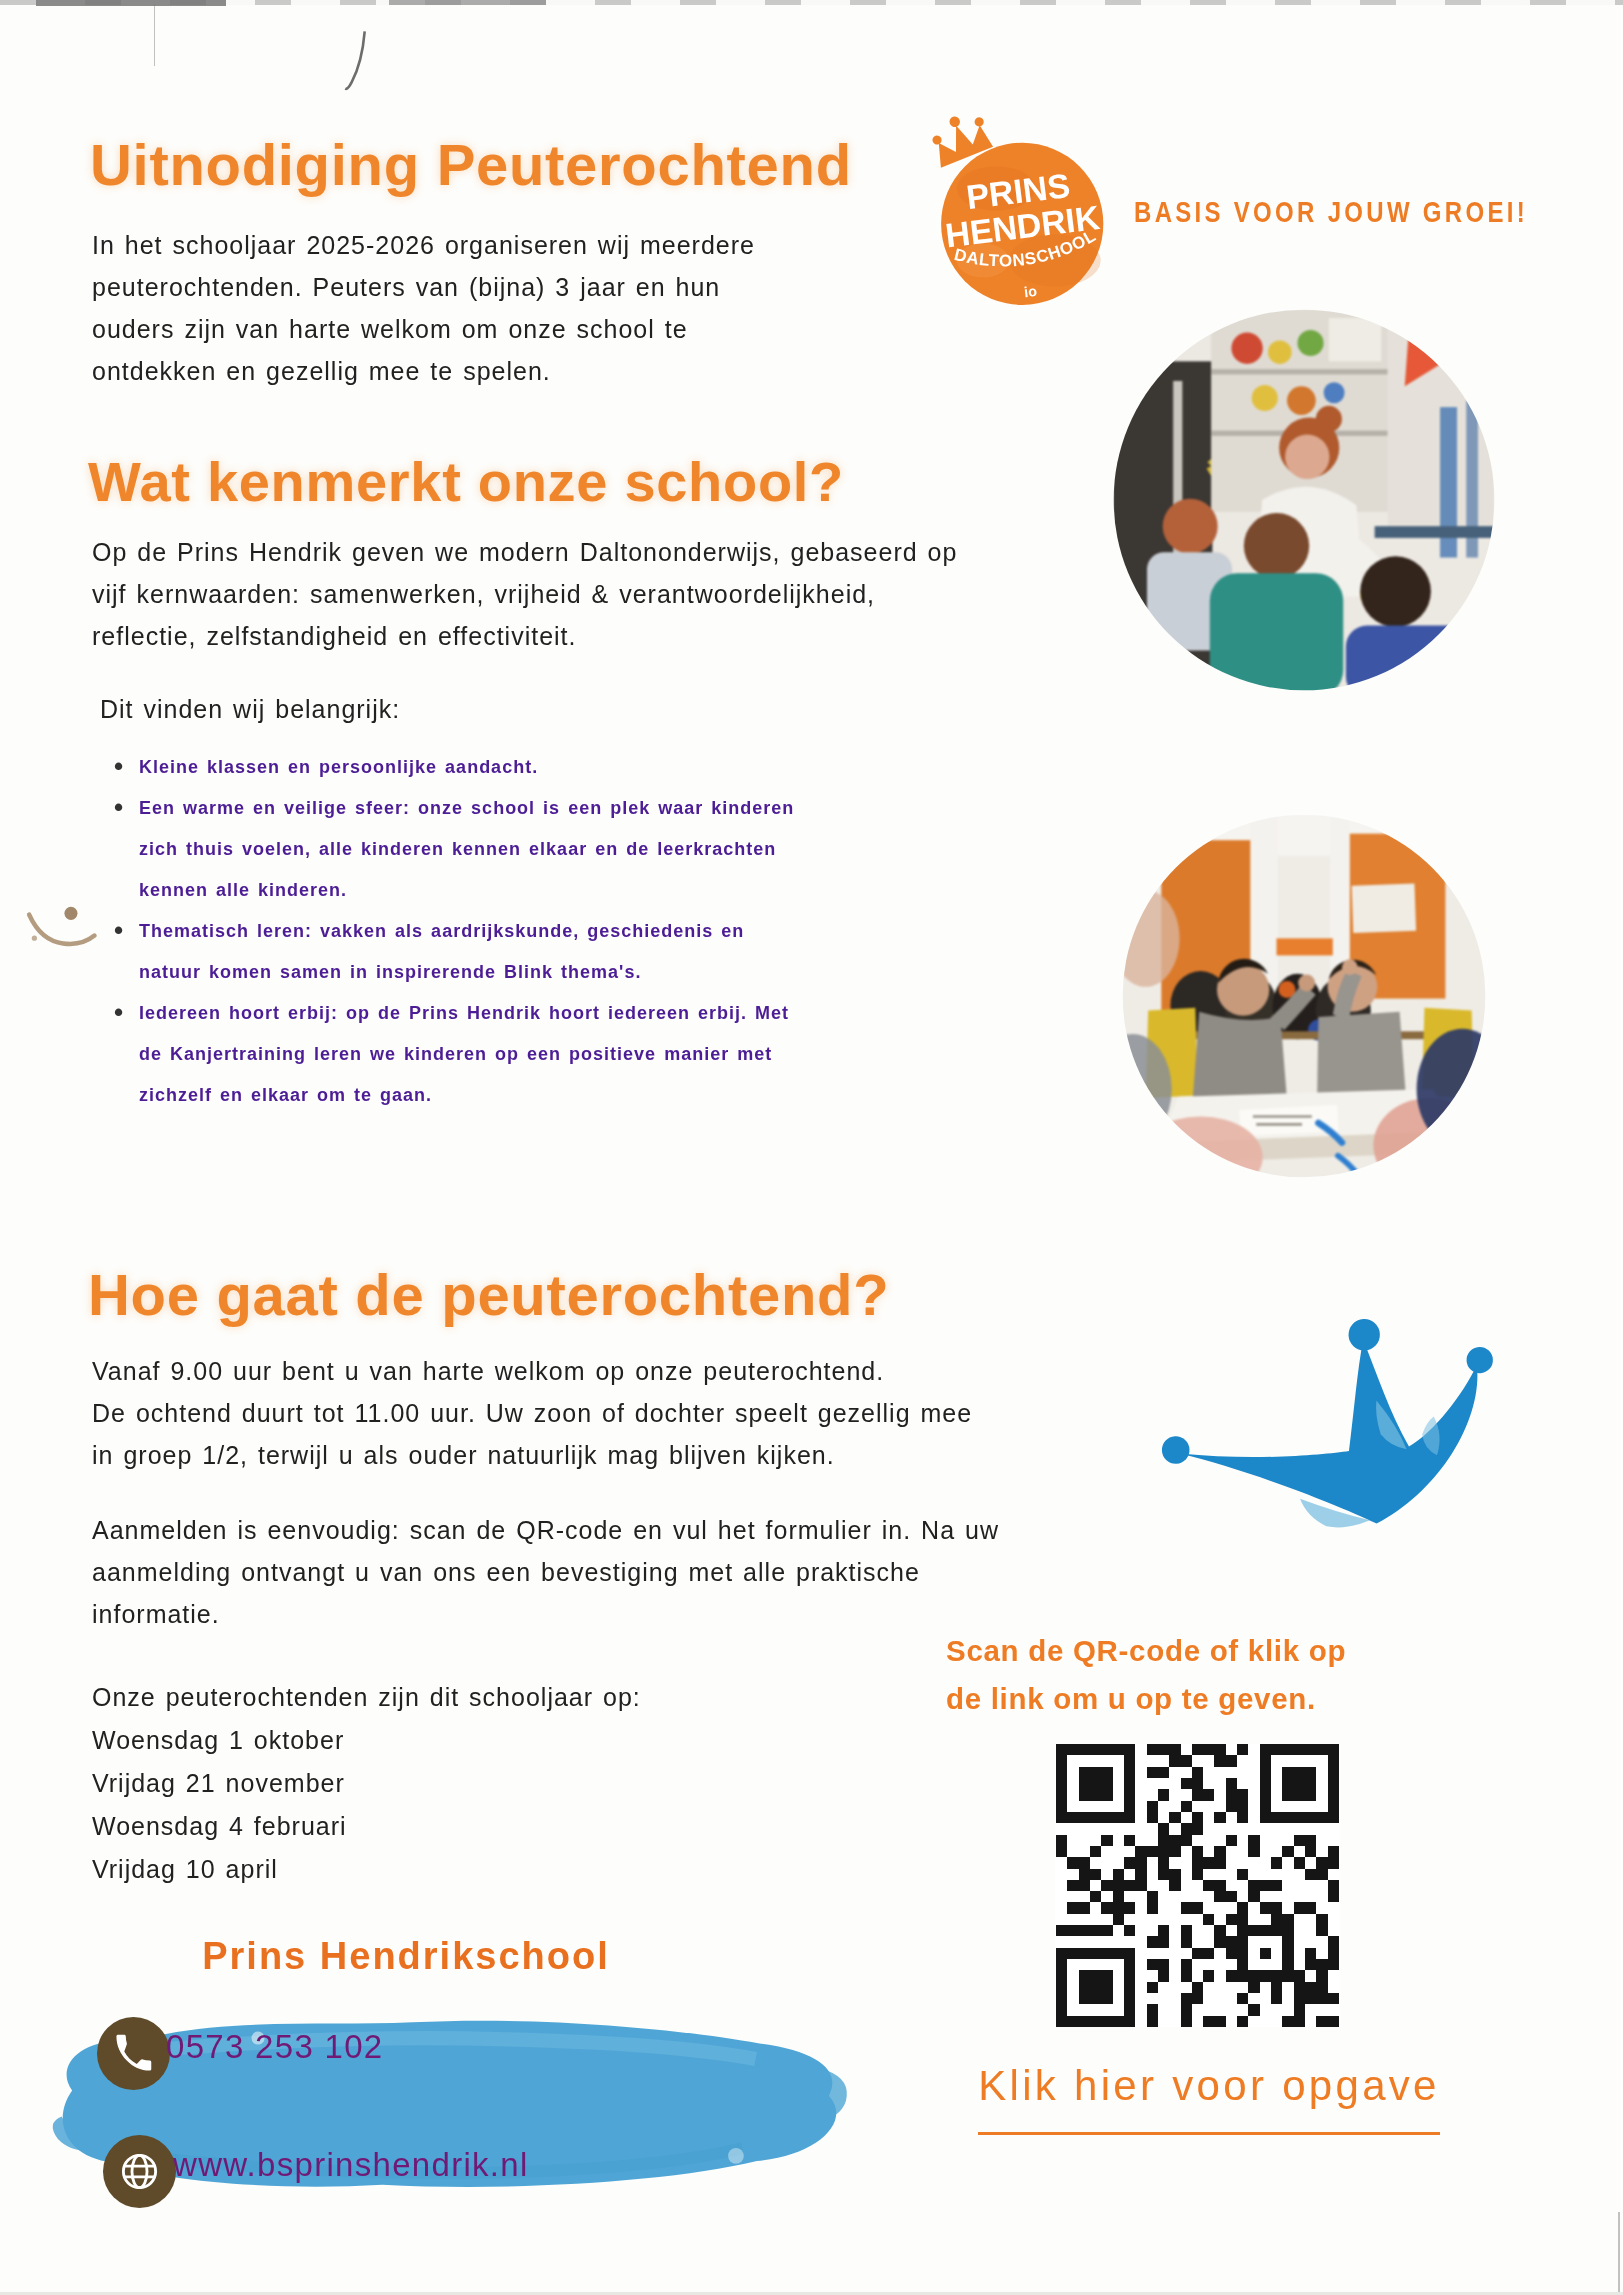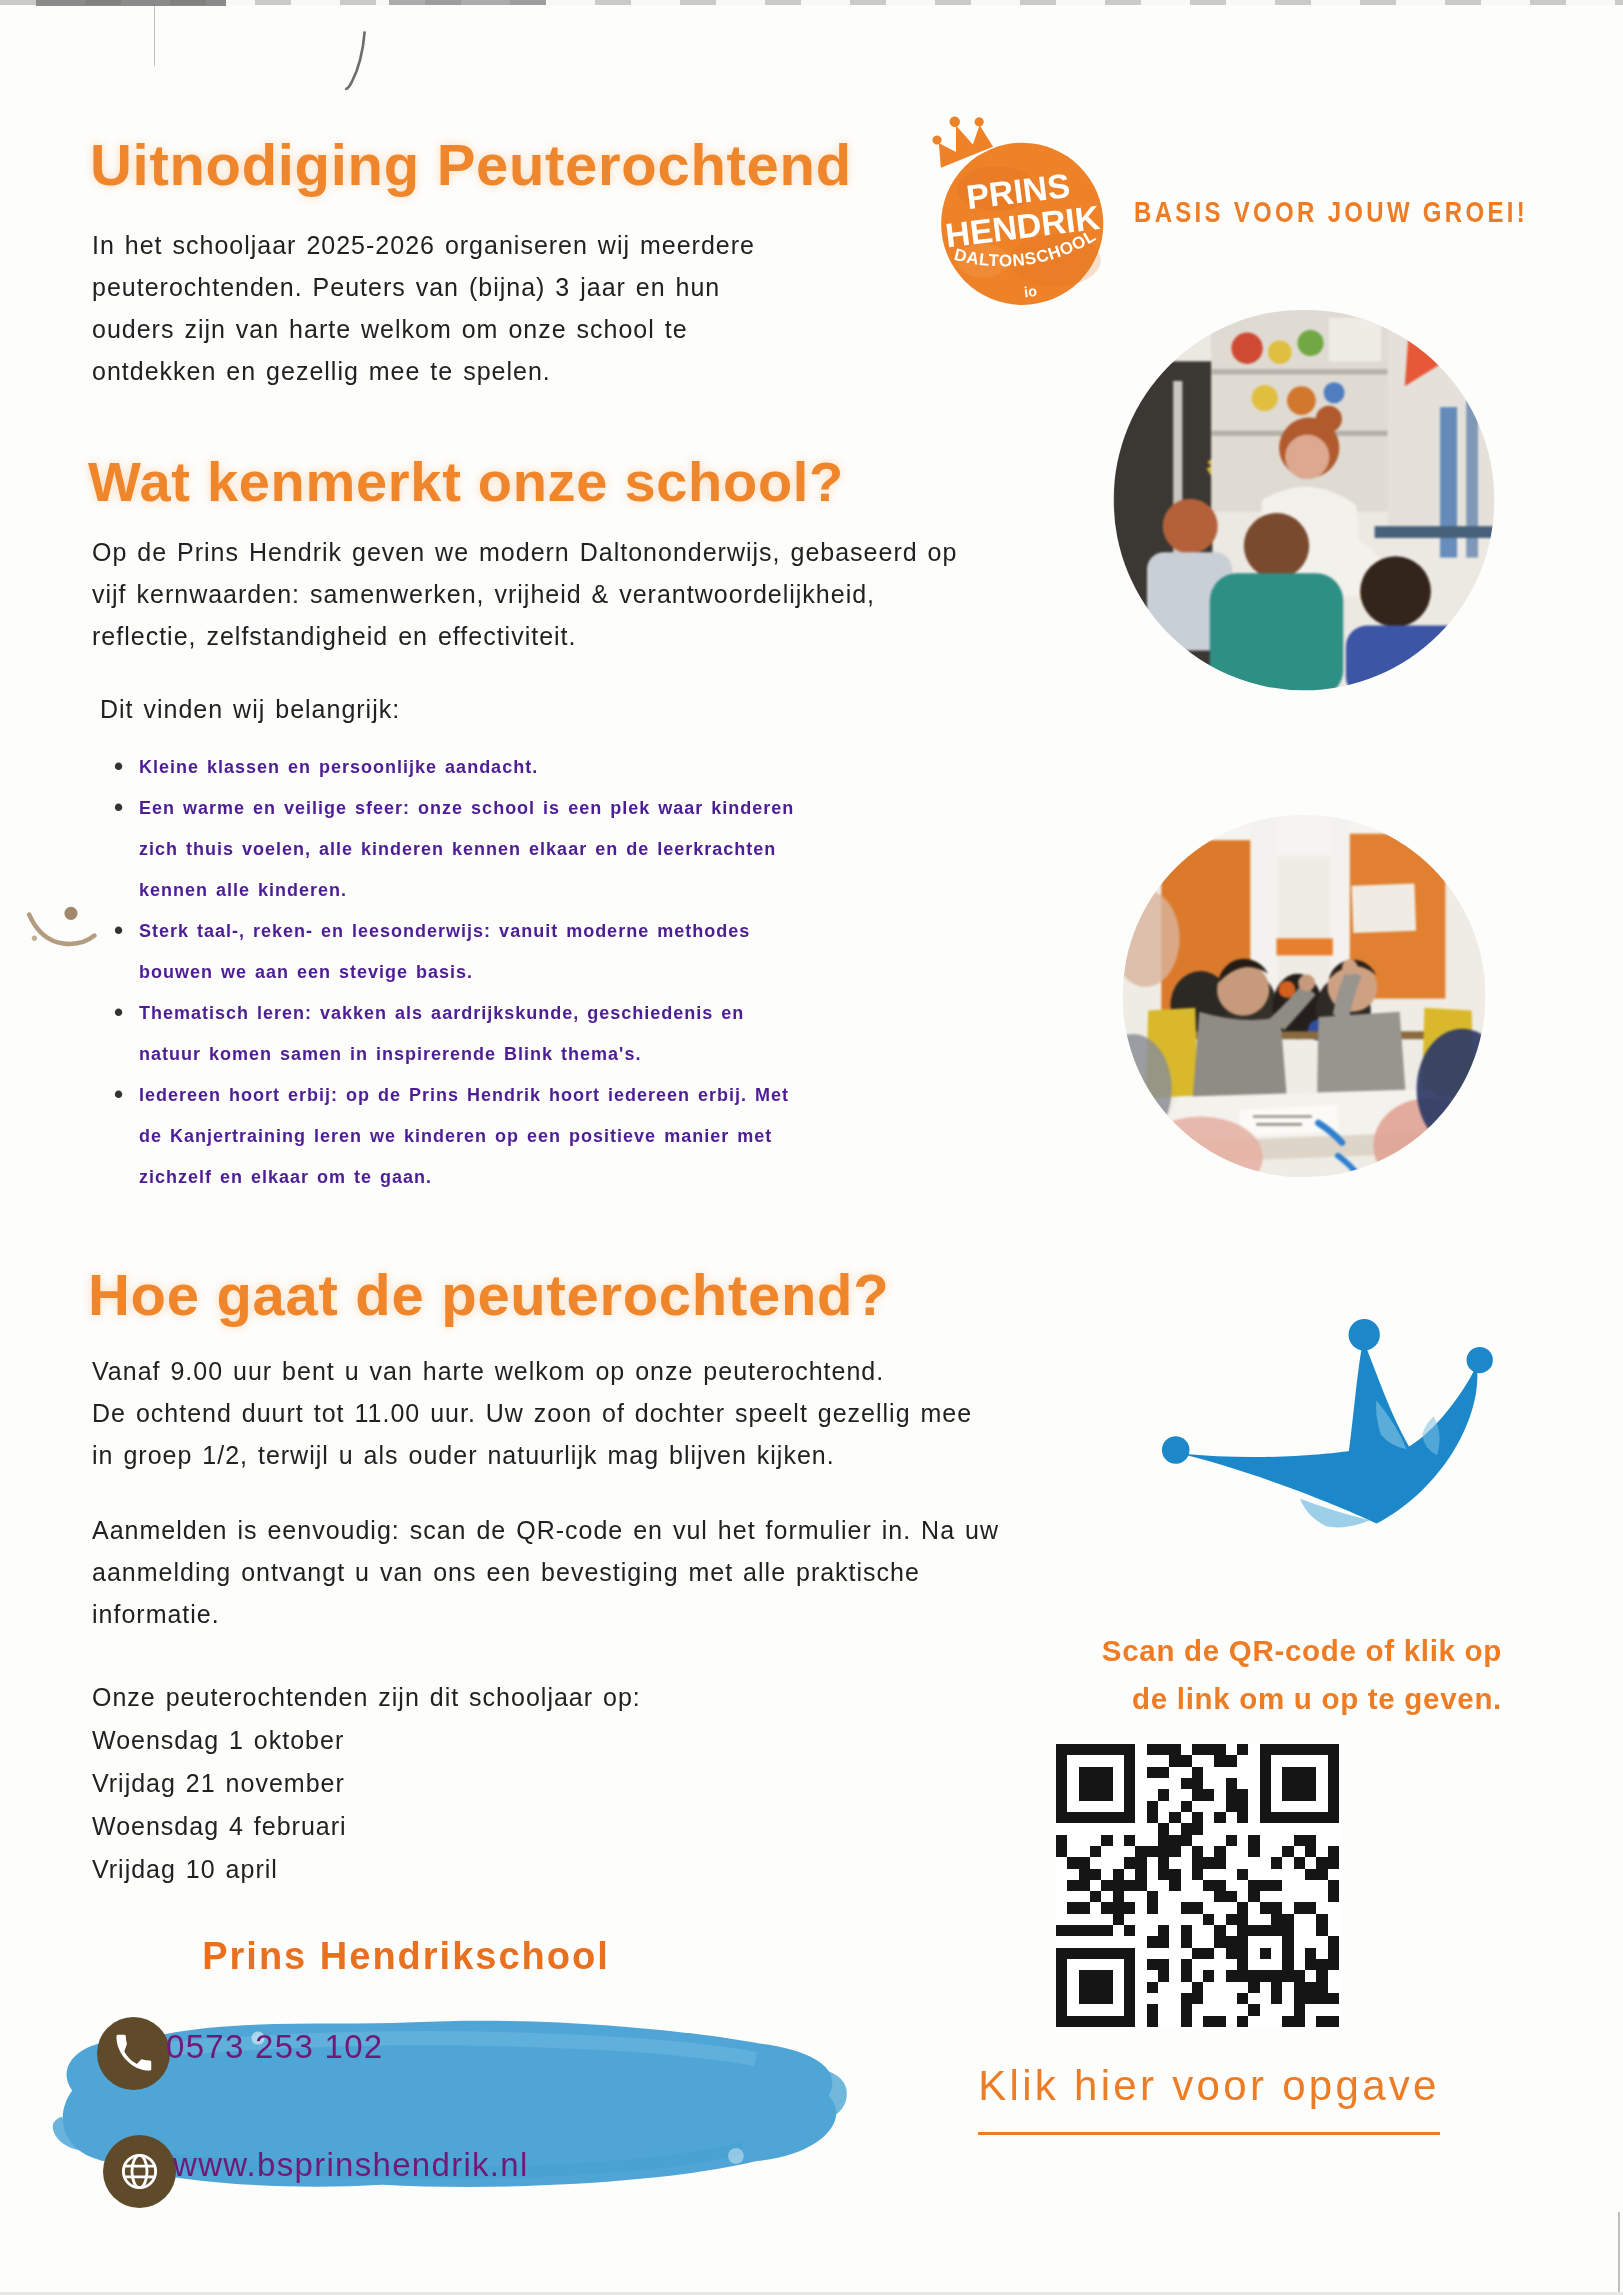--- a/index.html
+++ b/index.html
@@ -25,21 +25,21 @@
   ul.bullets{list-style:none;margin:0;padding:0;width:1047px;}
   ul.bullets li{position:relative;padding-left:47px;font-size:18px;letter-spacing:1px;word-spacing:2px;line-height:41px;color:#4c1d95;font-weight:bold;}
   ul.bullets li::before{content:"\2022";position:absolute;left:22px;top:-1.3px;font-size:26px;color:#333;}
   
   .logo-tagline{
     color:var(--accent,#ee7c24);font-weight:700;font-size:24px;letter-spacing:3.3px;
     transform:scaleY(1.22);transform-origin:top left;white-space:nowrap;
   }
   
   .cta{
-    width:556px;text-align:right;color:var(--accent,#ee7c24);
+    width:556px;text-align:left;color:var(--accent,#ee7c24);
     font-weight:700;font-size:29.5px;letter-spacing:0.7px;line-height:48px;
   }
   .link-wrap{width:530px;text-align:center;}
   .big-link{
     display:inline-block;color:var(--accent,#ee7c24);font-size:42px;letter-spacing:3.3px;
     line-height:1.12;padding-bottom:23px;border-bottom:3.3px solid var(--accent,#ee7c24);
     text-decoration:none;white-space:nowrap;cursor:pointer;
   }
   
   .school-name{width:628px;text-align:center;color:#e8701f;font-weight:700;font-size:38px;letter-spacing:2px;}
@@ -193,21 +193,20 @@
     </g>
   </svg>
 </div>
 
 <h2 class="abs h-orange" style="left:88px;top:453px;margin:0;font-size:56px;">Wat kenmerkt onze school?</h2>
 <div class="abs bodytext" style="left:92px;top:531px;width:1060px;">Op de Prins Hendrik geven we modern Daltononderwijs, gebaseerd op<br>vijf kernwaarden: samenwerken, vrijheid &amp; verantwoordelijkheid,<br>reflectie, zelfstandigheid en effectiviteit.</div>
 <div class="abs bodytext" style="left:92px;top:688px;margin-left:8px;">Dit vinden wij belangrijk:</div>
 <ul class="abs bullets" style="left:92px;top:747px;">
   <li>Kleine klassen en persoonlijke aandacht.</li>
   <li>Een warme en veilige sfeer: onze school is een plek waar kinderen<br>zich thuis voelen, alle kinderen kennen elkaar en de leerkrachten<br>kennen alle kinderen.</li>
-  <li>Sterk taal-, reken- en leesonderwijs: vanuit moderne methodes<br>bouwen we aan een stevige basis.</li>
   <li>Thematisch leren: vakken als aardrijkskunde, geschiedenis en<br>natuur komen samen in inspirerende Blink thema's.</li>
   <li>Iedereen hoort erbij: op de Prins Hendrik hoort iedereen erbij. Met<br>de Kanjertraining leren we kinderen op een positieve manier met<br>zichzelf en elkaar om te gaan.</li>
 </ul>
 
 <h2 class="abs h-orange" style="left:88px;top:1265px;margin:0;">Hoe gaat de peuterochtend?</h2>
 <div class="abs bodytext" style="left:92px;top:1350px;width:1100px;">Vanaf 9.00 uur bent u van harte welkom op onze peuterochtend.<br>De ochtend duurt tot 11.00 uur. Uw zoon of dochter speelt gezellig mee<br>in groep 1/2, terwijl u als ouder natuurlijk mag blijven kijken.</div>
 <div class="abs bodytext" style="left:92px;top:1509px;width:1100px;">Aanmelden is eenvoudig: scan de QR-code en vul het formulier in. Na uw<br>aanmelding ontvangt u van ons een bevestiging met alle praktische<br>informatie.</div>
 <div class="abs bodytext" style="left:92px;top:1676px;">Onze peuterochtenden zijn dit schooljaar op:</div>
 <div class="abs bodytext" style="left:92px;top:1719px;line-height:43px;">Woensdag 1 oktober<br>Vrijdag 21 november<br>Woensdag 4 februari<br>Vrijdag 10 april</div>
 

